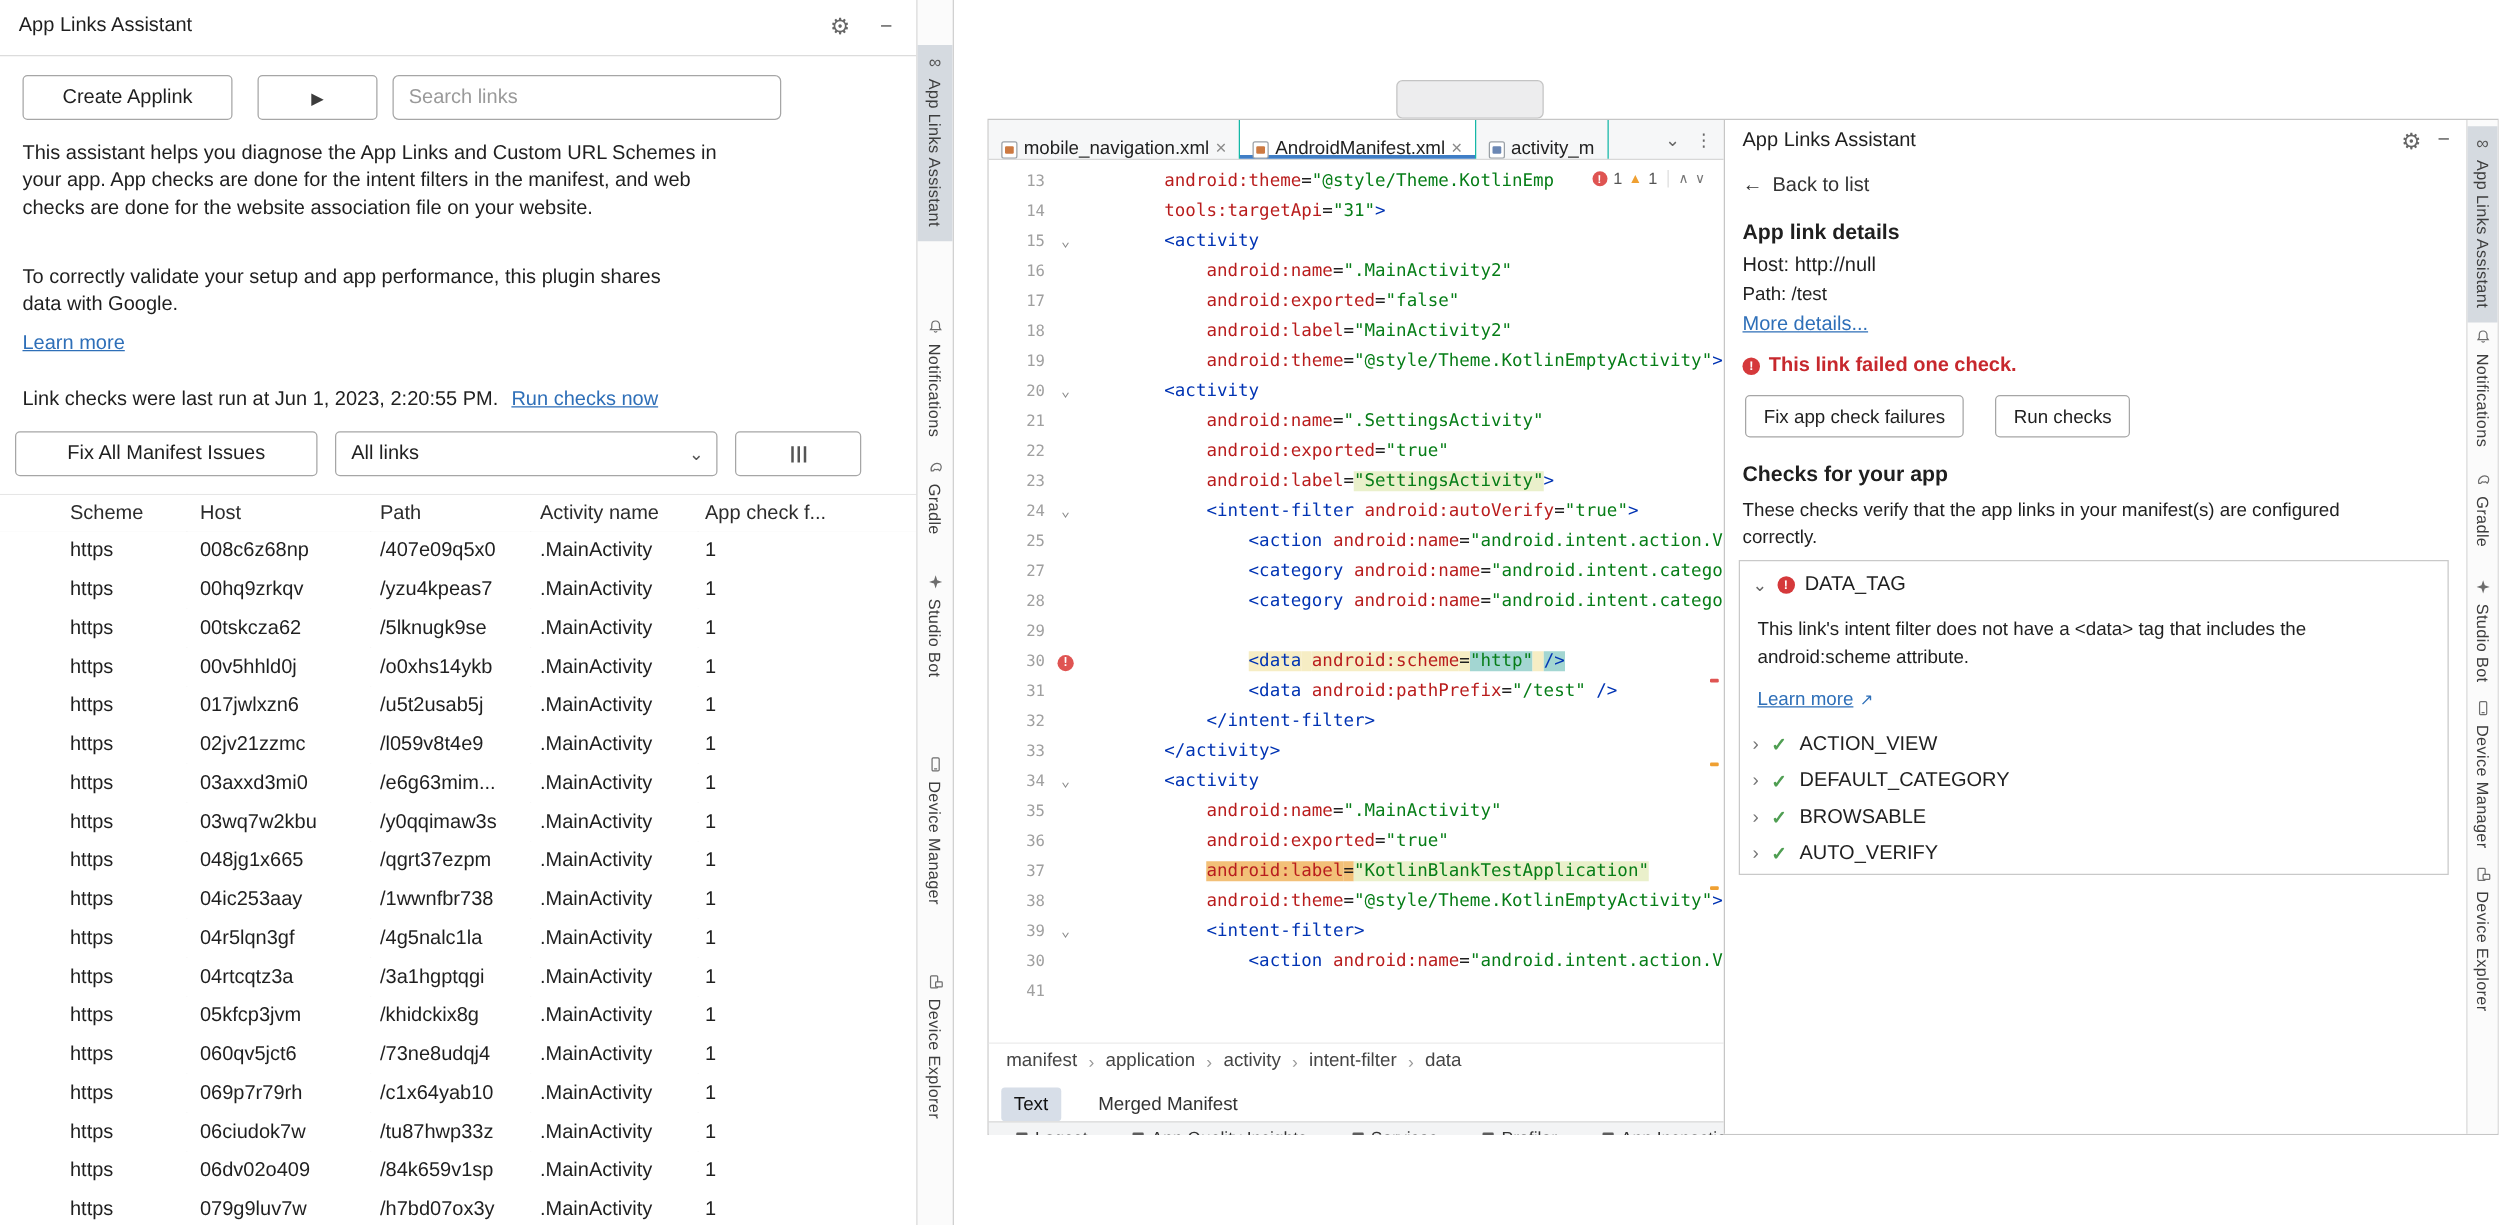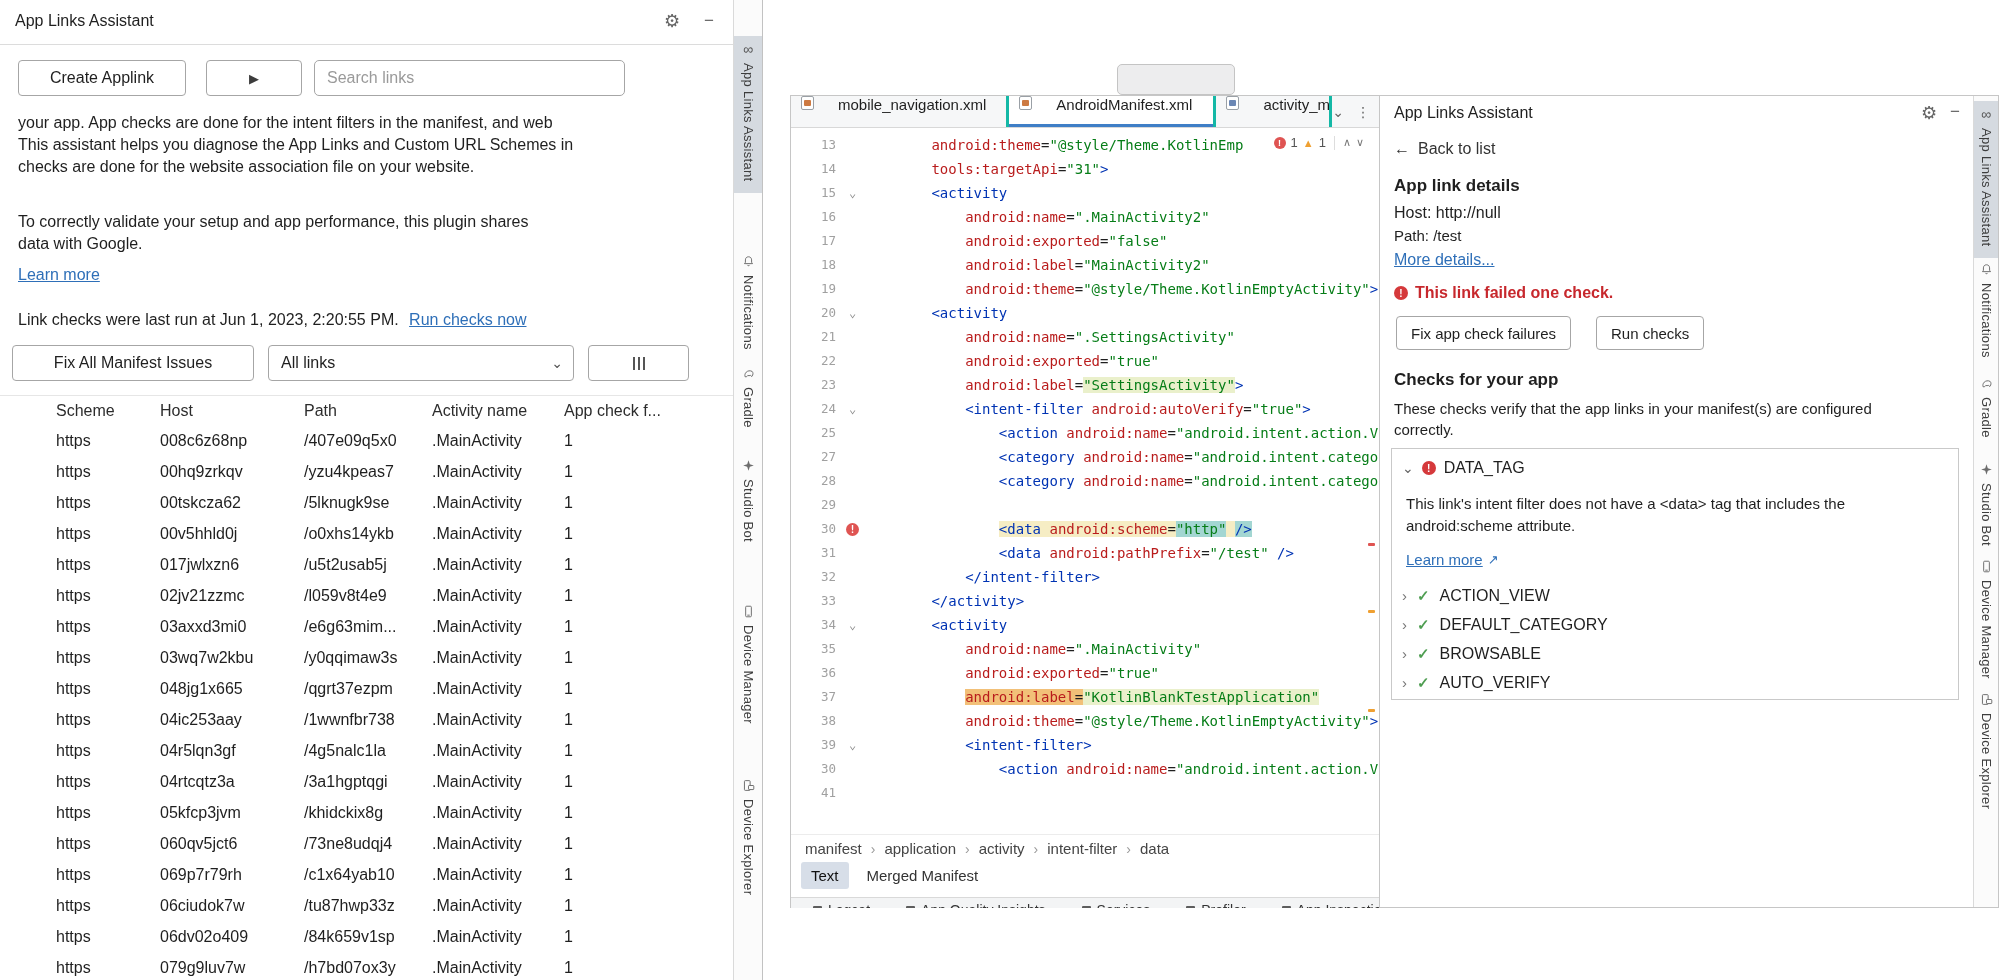--- a/index.html
+++ b/index.html
@@ -53,21 +53,21 @@
 #right-strip{left:1182px;width:25px;height:100%}
 .strip-item{position:absolute;left:0;width:100%;display:flex;flex-direction:column;align-items:center;gap:7px;padding-top:6px;cursor:pointer}
 .strip-item.active{background:#d5dae0;padding-bottom:12px}
 .s-label{writing-mode:vertical-rl;font-size:13px;color:#3d3d3d;white-space:nowrap;letter-spacing:.3px}
 .s-ico{height:14px;display:flex;align-items:center;justify-content:center;font-size:14px;color:#555;line-height:14px}
 
 
 #main-win{position:absolute;left:790px;top:95px;width:1209px;height:813px;border:1px solid #c6c6c6;background:#fff}
 #editor-col{position:absolute;left:0;top:0;width:588px;height:100%}
 #tabbar{position:absolute;left:0;top:0;width:100%;height:32px;background:#f6f7f8;border-bottom:1px solid #d8d8d8;display:flex;align-items:stretch}
-.etab{display:flex;align-items:flex-start;gap:24px;padding:0 10px;font-size:15px;color:#1f1f1f;border-right:3px solid #14b8a6;cursor:pointer;white-space:nowrap;overflow:hidden}
+.etab{display:flex;align-items:flex-end;gap:5px;padding:0 10px;font-size:15px;color:#1f1f1f;border-right:1px solid #14b8a6;cursor:pointer;white-space:nowrap;overflow:hidden}
 .etab.active{background:#fff;box-shadow:inset 0 -3px 0 #3f7ec6}
 .etab-close{color:#8a8a8a;font-size:15px}
 .ficon{width:13px;height:14px;border:1px solid #9aa0a6;border-radius:2px;background:#fff;position:relative;flex:none}
 .ficon::after{content:"";position:absolute;left:2px;right:2px;top:3px;bottom:3px;background:#cd7a42;border-radius:1px}
 .ficon.blue::after{background:#6b87b4}
 .tab-extras{margin-left:auto;display:flex;align-items:center;gap:12px;padding-right:9px;color:#666;font-size:14px}
 
 #code{position:absolute;left:0;top:32px;width:588px;height:706px;overflow:hidden;font-family:"DejaVu Sans Mono",monospace;font-size:14px;background:#fff;padding-top:5px}
 .cline{display:flex;height:24px;line-height:24px}
 .lnum{width:50px;flex:none;text-align:right;padding-right:5px;color:#a0a0a0;font-size:12.5px}
@@ -79,21 +79,21 @@
 #inspect{position:absolute;right:10px;top:37px;display:flex;align-items:center;gap:5px;background:#fff;padding:2px 5px;font-size:13px;color:#555}
 .errdot{width:12px;height:12px;border-radius:50%;background:#df5452;color:#fff;font-size:9px;font-weight:700;display:inline-flex;align-items:center;justify-content:center}
 .warn-tri{color:#efa032;font-size:11px}
 .insp-sep{width:1px;height:14px;background:#ddd;margin:0 3px}
 .insp-arrow{color:#777;font-size:11px;cursor:pointer}
 .smark{position:absolute;width:7px;height:3px;border-radius:1px;left:577px}
 
 #crumbs{position:absolute;left:0;top:738px;width:588px;height:28px;display:flex;align-items:center;gap:9px;padding-left:14px;font-size:15px;color:#454545;border-top:1px solid #ececec;background:#fff}
 .bc-sep{color:#9a9a9a;font-size:14px}
 .bc-item{cursor:pointer}
-#btabs{position:absolute;left:0;top:766px;width:588px;height:35px;display:flex;align-items:flex-start;gap:8px;padding-left:10px;background:#fff}
+#btabs{position:absolute;left:0;top:766px;width:588px;height:35px;display:flex;align-items:flex-end;gap:20px;padding-left:10px;background:#fff}
 .btab{font-size:15px;color:#333;padding:5px 10px;border-radius:3px;cursor:pointer}
 .btab.active{background:#d7dee8;color:#111}
 #bstrip{position:absolute;left:0;top:801px;width:588px;height:11px;overflow:hidden;background:#f3f4f5;border-top:1px solid #d9d9d9}
 #bstrip-inner{display:flex;align-items:center;gap:36px;height:24px;padding-left:22px;font-size:14px;color:#333}
 .bb-item{display:flex;align-items:center;gap:6px;white-space:nowrap;cursor:pointer}
 .bb-ico{width:9px;height:9px;background:#5d5d5d;border-radius:1px;flex:none}
 
 
 #rpanel{position:absolute;left:588px;top:0;width:594px;height:100%;border-left:1px solid #c6c6c6;background:#fff}
 #rp-title{position:absolute;left:14px;top:8px;font-size:16px;color:#1f1f1f}
@@ -136,22 +136,22 @@
       <span class="gadget" id="lw-min">−</span>
     </div>
 
     <button class="toolbar-btn" id="btn-create">Create Applink</button>
     <button class="toolbar-btn" id="btn-play">
         <span>▶</span>
       </button>
     <input id="search-links" placeholder="Search links" style="">
 
     <div class="para" id="p1">
+        <div>This assistant helps you diagnose the App Links and Custom URL Schemes in</div>
         <div>your app. App checks are done for the intent filters in the manifest, and web</div>
-        <div>This assistant helps you diagnose the App Links and Custom URL Schemes in</div>
         <div>checks are done for the website association file on your website.</div>
       </div>
     <div class="para" id="p2">
         <div>To correctly validate your setup and app performance, this plugin shares</div>
         <div>data with Google.</div>
       </div>
     <span id="learn-more" class="linklike">Learn more</span>
 
     <div id="lastrun">
       <span>Link checks were last run at Jun 1, 2023, 2:20:55 PM.</span>

